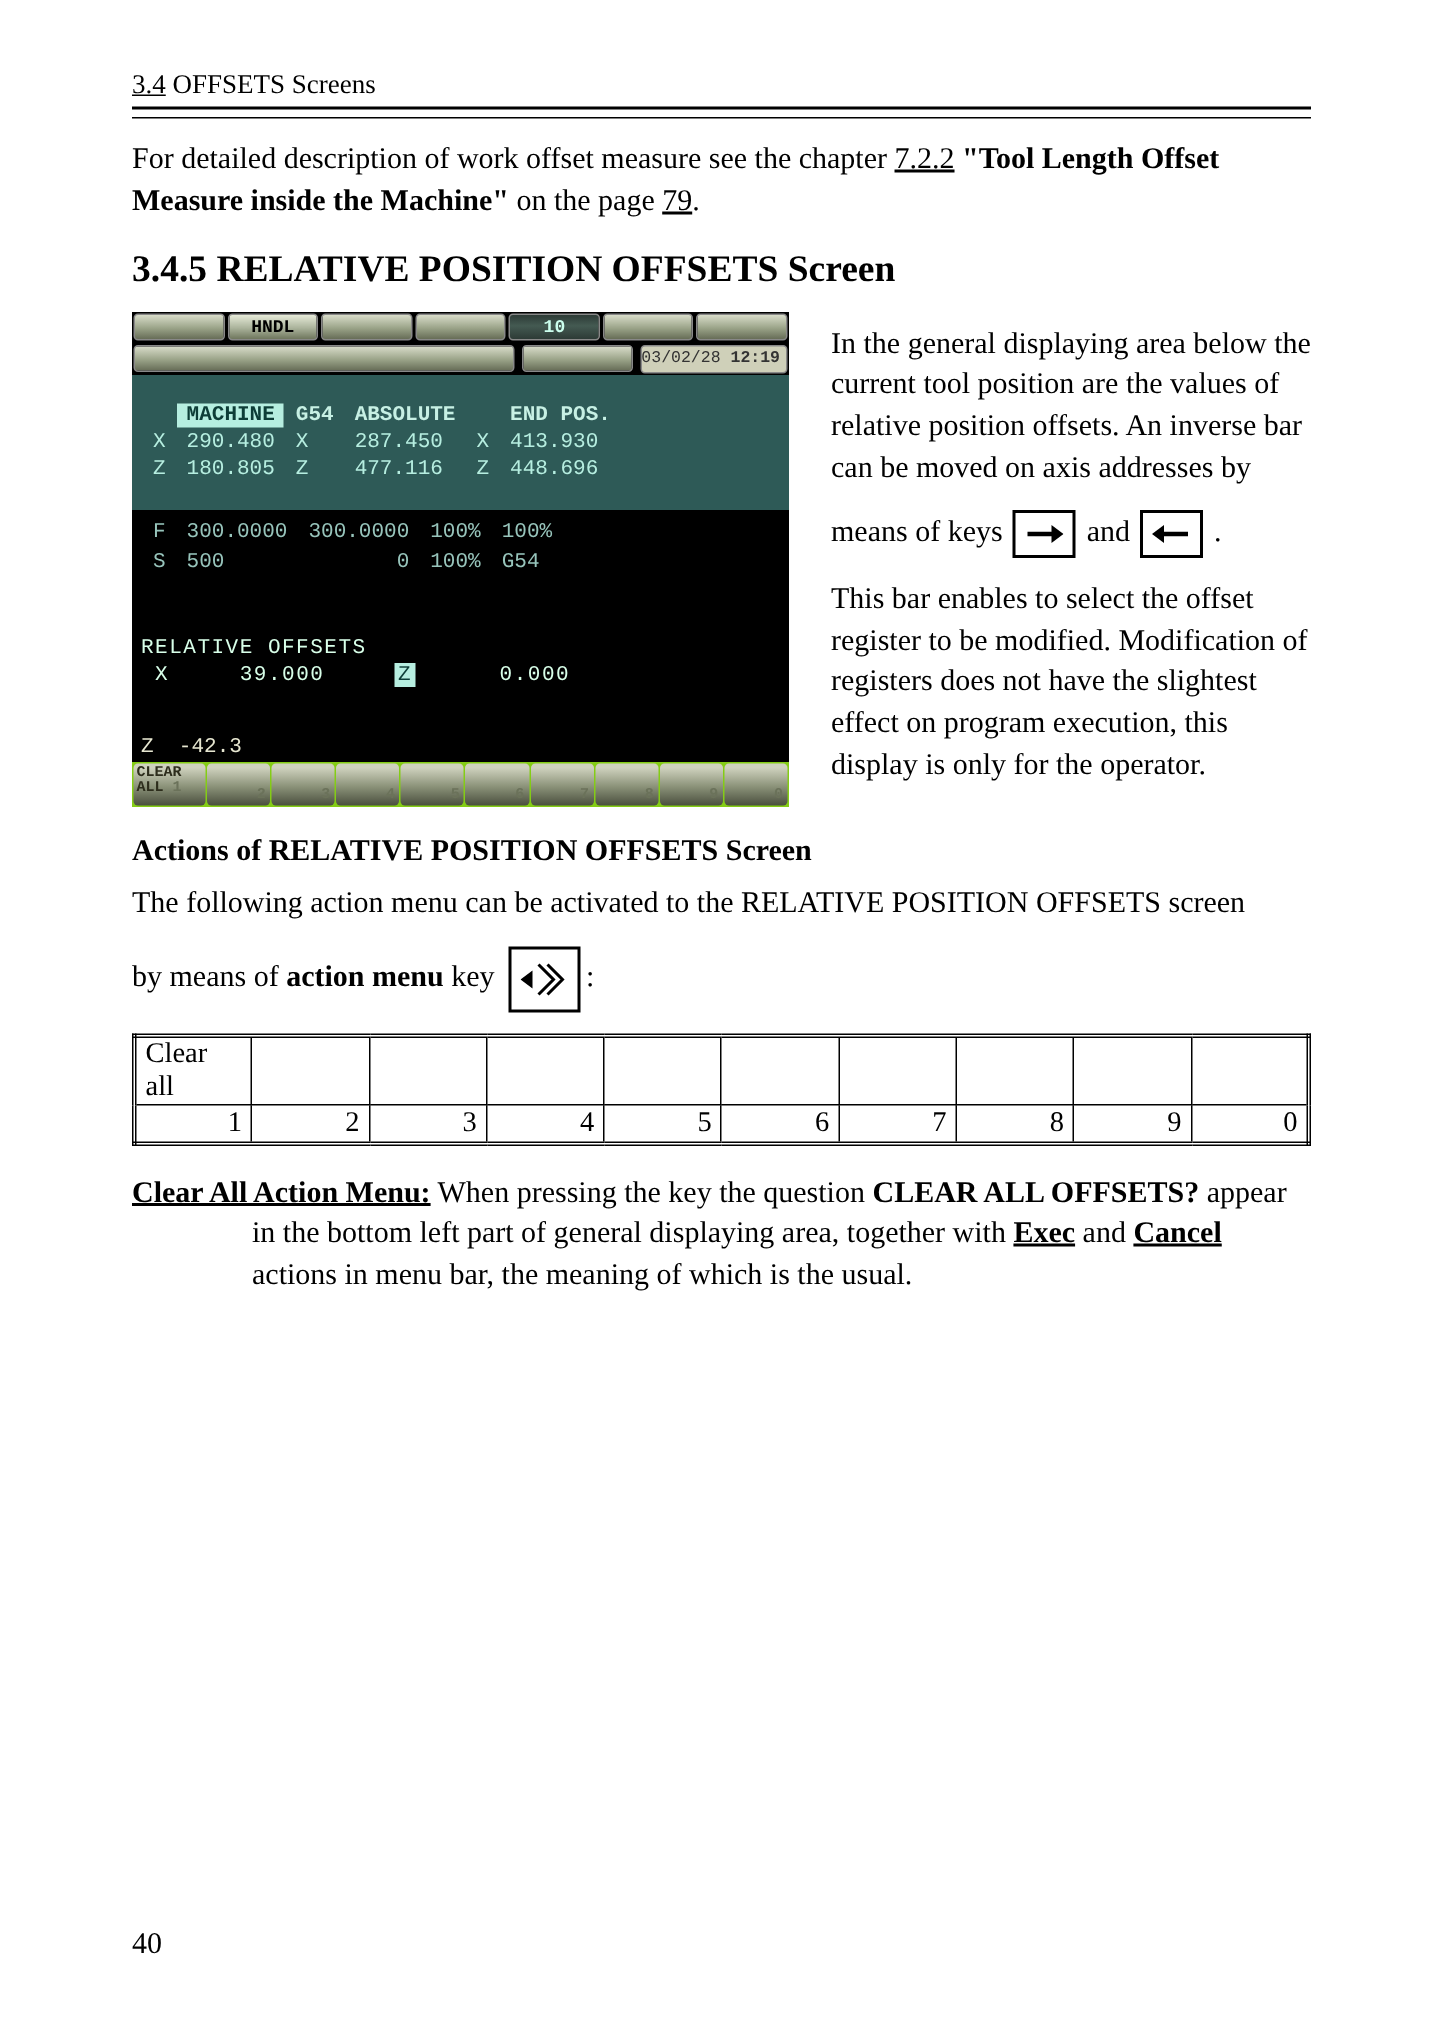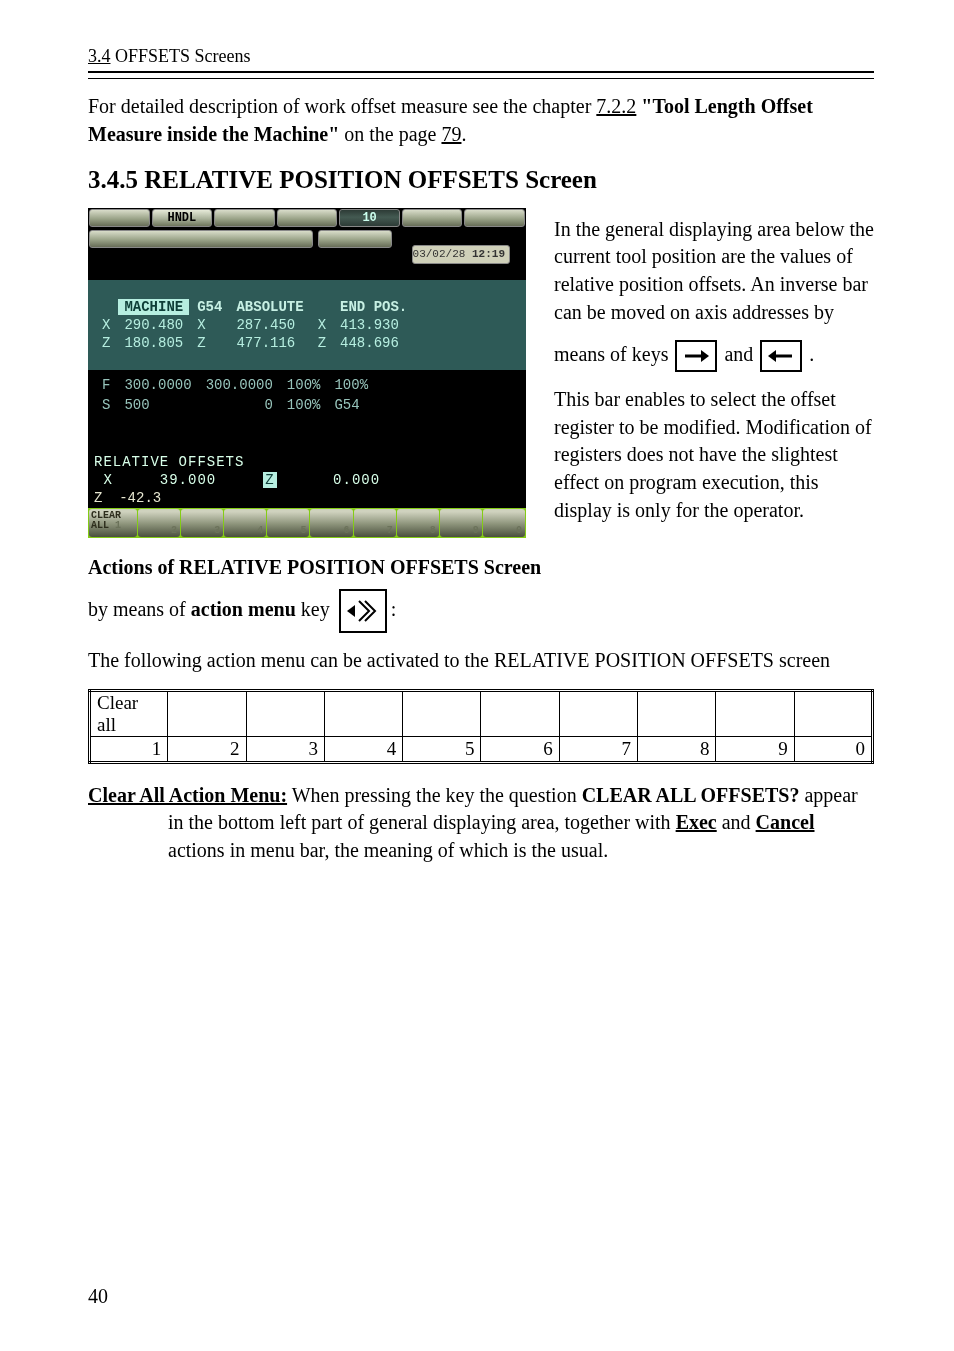--- a/index.html
+++ b/index.html
@@ -9,21 +9,21 @@
 .header-line{font-size:18px}
 p{font-size:20px;line-height:1.38;margin:0 0 14px 0;text-align:left}
 h2.sec{font-size:25px;font-weight:bold;margin:18px 0 14px 0}
 h3.sec{font-size:20px;font-weight:bold;margin:18px 0 10px 0}
 .two-col{display:flex;gap:28px;align-items:flex-end;margin-bottom:8px}
 .cnc{width:438px;height:330px;background:#000;position:relative;font-family:"Lucida Console","Courier New",monospace;font-size:13px;color:#cfc;box-sizing:border-box;overflow:hidden}
 .bar{display:flex;height:20px;border-bottom:1px solid #000}
 .bar .cell{flex:1;background:linear-gradient(#e6ead8,#a9b29a 55%,#6f765d);border:1px solid #888;border-radius:3px;margin:1px;display:flex;align-items:center;justify-content:center;color:#000;font-weight:bold;font-size:12px}
 .bar .cell.empty{background:linear-gradient(#d8dcc9,#9aa388 55%,#676d57)}
 .bar .cell.invert{background:linear-gradient(#2d3b36,#445a52 45%,#2d3b36);color:#cfe}
-.clock{font-size:11px;text-align:right;color:#333;padding:1px 4px 0 0;background:#cfd0b9;border:1px solid #888;border-radius:3px;margin:16px;height:16px;line-height:15px}
+.clock{font-size:11px;text-align:right;color:#333;padding:1px 4px 0 0;background:#cfd0b9;border:1px solid #888;border-radius:3px;margin:1px;height:16px;line-height:15px}
 .clockwrap{display:flex;justify-content:flex-end;gap:3px}
 .clockwrap .cell{flex:none;width:72px}
 .white-band{background:#fff;color:#000;font-weight:bold;font-size:14px;padding:2px 4px}
 .teal{background:#2e5a57;color:#b6eee0;padding:15px 0}
 .mono{font-family:"Lucida Console","Courier New",monospace}
 .teal .hdr{color:#c7f0e4;font-weight:bold}
 .teal-inv{background:#b6eee0;color:#0d3d37;font-weight:bold}
 .pos-table{padding:2px 6px}
 .pos-table td{padding:0 6px;font-size:14px}
 .green-block{color:#97c4bb;padding:4px 6px;font-size:14px}
@@ -199,31 +199,31 @@
               <polygon points="8,1 0,7 8,13" fill="#000"></polygon>
             </svg>
         </span>
         <span>.</span>
       </p>
       <p>This bar enables to select the offset register to be modified. Modification of registers does not have the slightest effect on program execution, this display is only for the operator.</p>
     </div>
   </div>
 
   <h3 class="sec">Actions of RELATIVE POSITION OFFSETS Screen</h3>
+  <p>The following action menu can be activated to the RELATIVE POSITION OFFSETS screen</p>
   <p>
     <span>by means of </span><b>action menu</b><span> key </span>
     <span class="bigkey">
       <svg width="32" height="28" viewBox="0 0 32 28">
         <polygon points="0,14 8,8 8,20" fill="#000"></polygon>
         <polyline points="12,4 22,14 12,24" fill="none" stroke="#000" stroke-width="2"></polyline>
         <polyline points="18,4 28,14 18,24" fill="none" stroke="#000" stroke-width="2"></polyline>
       </svg>
     </span>:
   </p>
-  <p>The following action menu can be activated to the RELATIVE POSITION OFFSETS screen</p>
 
   <table class="menu-table outer">
     <tbody>
         <tr>
       <td style="width:10%"><span>Clear all</span></td>
       <td style="width:10%"></td>
           <td style="width:10%"></td>
           <td style="width:10%"></td>
           <td style="width:10%"></td>
       <td style="width:10%"></td>

